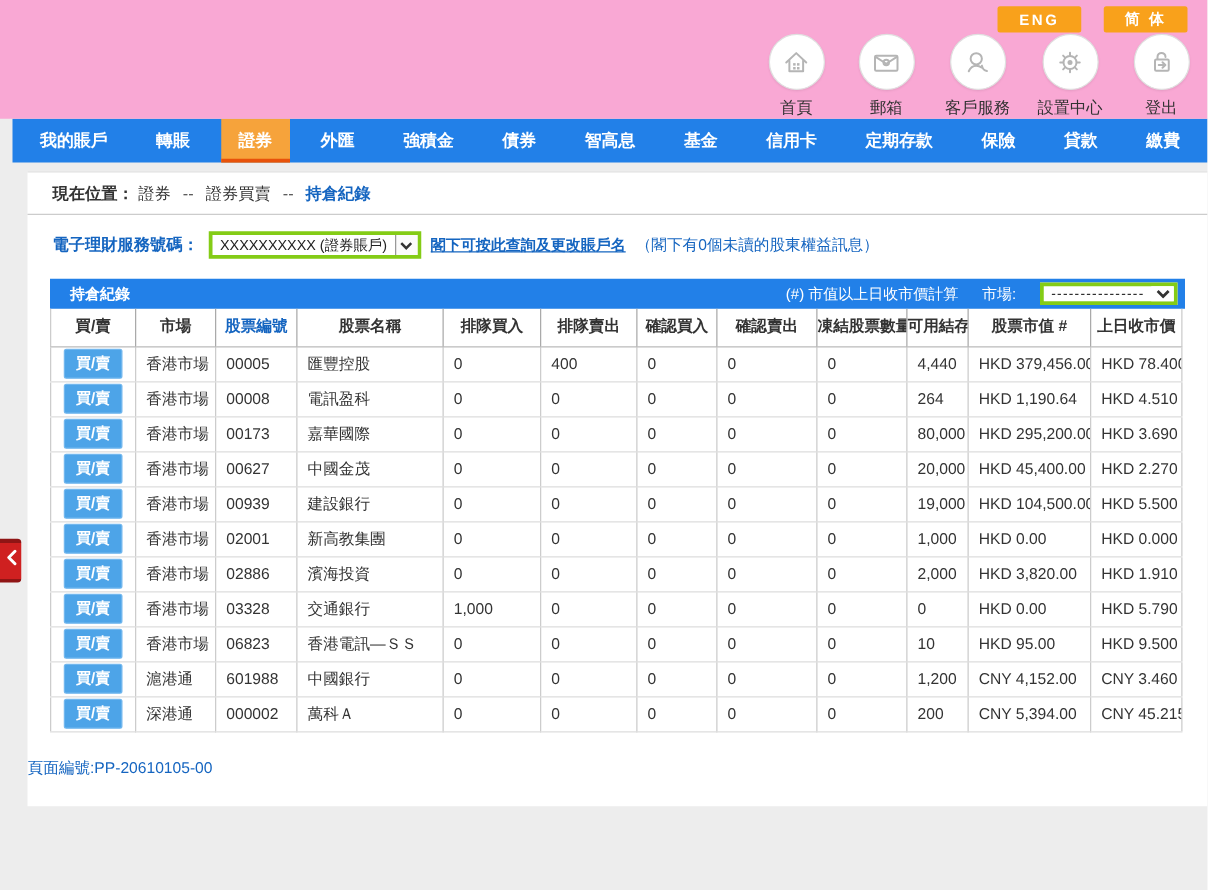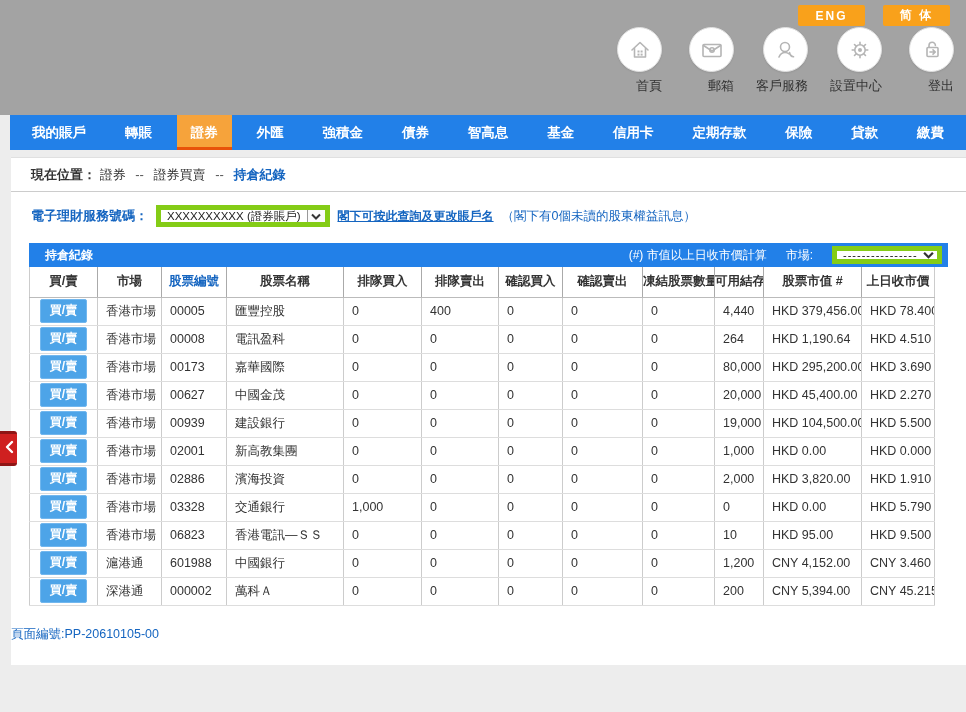--- a/index.html
+++ b/index.html
@@ -10,51 +10,51 @@
     --btn-blue:#4DA4E8;
     --link-blue:#1565C0;
     --text-dark:#333333;
     --page-gray:#EDEDED;
   }
   *{margin:0;padding:0;box-sizing:border-box;}
   html,body{font-family:"Liberation Sans",sans-serif;}
   #page{position:relative;width:966px;height:712px;background:var(--page-gray);overflow:hidden;}
 
   
-  .top-header{position:relative;height:115px;background:#a3a3a3;}
+  .top-header{position:relative;height:95px;background:#f9a8d4;}
   .lang-buttons{position:absolute;top:5px;right:16px;display:flex;gap:18px;}
   .lang-btn{display:inline-block;min-width:67px;padding:2px 14px;background:var(--btn-orange);
     color:#fff;font-size:12px;font-weight:bold;text-align:center;border:none;border-radius:2px;
     letter-spacing:2px;cursor:pointer;}
   .quick-icons{position:absolute;top:27px;right:12px;display:flex;gap:22px;}
-  .quick-item{display:flex;flex-direction:column;align-items:flex-end;min-width:50px;cursor:pointer;}
+  .quick-item{display:flex;flex-direction:column;align-items:center;min-width:50px;cursor:pointer;}
   .icon-circle{width:45px;height:45px;border:1px solid #e0e0e0;border-radius:50%;
     background:#fff;box-shadow:0 1px 2px rgba(0,0,0,.08);display:flex;align-items:center;justify-content:center;}
   .icon-circle svg{stroke:#b5b5b5;fill:none;stroke-width:1.6;stroke-linecap:round;stroke-linejoin:round;}
   .quick-label{margin-top:5px;font-size:13px;color:#333;}
 
   
   .nav-bar{margin-left:10px;height:35px;background:var(--nav-blue);display:flex;
     justify-content:space-between;align-items:stretch;padding:0 8px;}
   .nav-item{display:flex;align-items:center;padding:0 14px;color:#fff;font-size:13.5px;
     font-weight:bold;cursor:pointer;white-space:nowrap;}
   .nav-item.active{background:var(--tab-orange);box-shadow:inset 0 -3px 0 var(--tab-underline);}
 
   
-  .content{margin-left:11px;margin-top:7px;background:#fff;border-top:1px solid #e0e0e0;
+  .content{margin-left:22px;margin-top:7px;background:#fff;border-top:1px solid #e0e0e0;
     min-height:508px;}
   .breadcrumb{height:34px;line-height:33px;padding:0 20px;border-bottom:1px solid #cccccc;
     font-size:13px;color:var(--text-dark);}
   .breadcrumb .bc-prefix{font-weight:bold;}
   .breadcrumb .bc-sep{margin:0 6px;color:#555;}
   .breadcrumb .bc-current{color:var(--link-blue);font-weight:bold;}
 
   .account-row{display:flex;align-items:center;padding:13px 20px 11px;gap:8px;font-size:13px;}
   .account-label{color:var(--link-blue);font-weight:bold;}
-  .select-box{display:inline-flex;align-items:center;height:22px;border:5px solid #84cc16;
+  .select-box{display:inline-flex;align-items:center;height:22px;border:3px solid #84cc16;
     background:#fff;cursor:pointer;}
   .select-box .sel-text{padding:0 6px;font-size:11.5px;color:#222;white-space:nowrap;}
   .select-box .sel-arrow{width:18px;align-self:stretch;border-left:1px solid #999;
     display:flex;align-items:center;justify-content:center;background:#fbfbfb;}
   .select-box .sel-arrow svg{stroke:#333;fill:none;stroke-width:2;}
   .account-link{color:var(--link-blue);font-size:12px;font-weight:bold;text-decoration:underline;cursor:pointer;}
   .account-note{color:var(--link-blue);font-size:12.5px;}
 
   
   .section-bar{margin:5px 18px 0;height:24px;background:var(--nav-blue);color:#fff;

